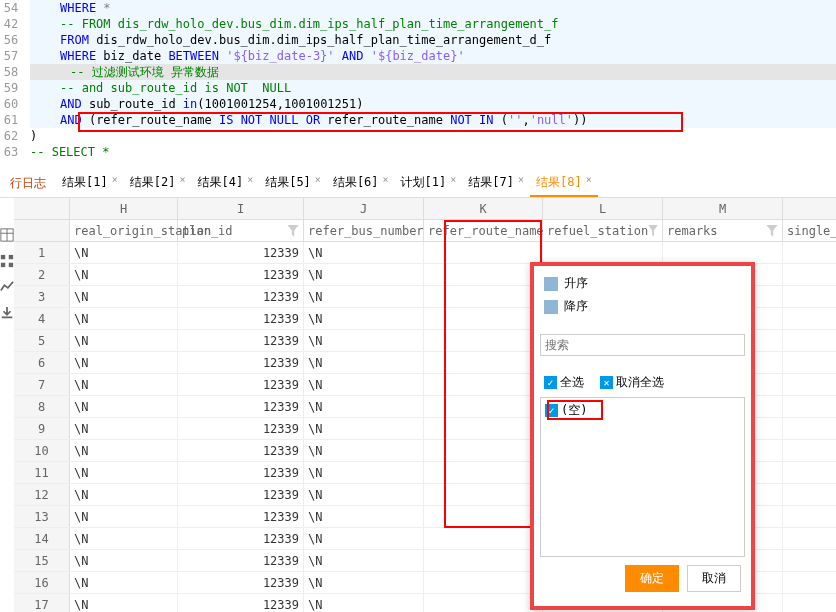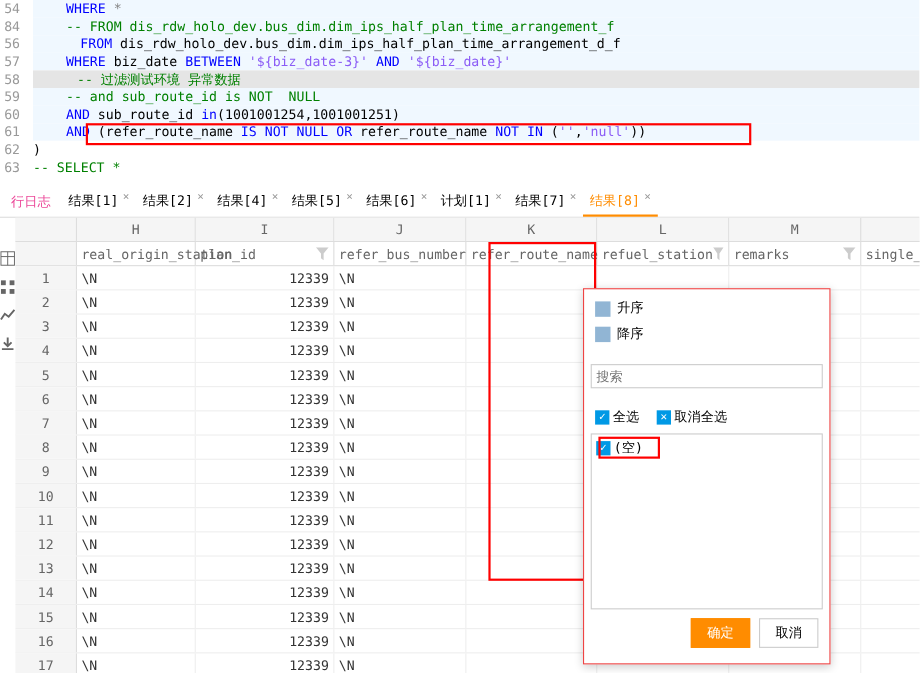--- a/index.html
+++ b/index.html
@@ -11,38 +11,38 @@
 .highlight-and{position:absolute;border:2px solid red;left:78px;top:112px;width:605px;height:20px;pointer-events:none}
 .kw{color:#0000ff}
 .cm{color:#008000}
 .str{color:#8b5cf6}
 .num{color:#000}
 .op{color:#808080}
 .tabs{display:flex;border-bottom:1px solid #ddd;margin-top:10px;background:#fff;height:28px;align-items:center}
 .tab{padding:4px 6px;cursor:pointer;display:flex;align-items:flex-start;gap:4px;font-family:"Microsoft YaHei",sans-serif}
 .tab.active{border-bottom:2px solid #ff8c00;color:#ff8c00}
 .tab-close{color:#999;font-size:10px}
-.log-tab{padding:4px 10px;color:#ec4899}
+.log-tab{padding:4px 10px;color:#c2410c}
 .icons-col{width:18px;display:flex;flex-direction:column;gap:12px;padding-top:30px;align-items:center}
 .icon{width:14px;height:14px;display:block}
 .grid-wrap{display:flex}
 .grid{flex:1;position:relative}
 .hdr-row{display:flex;height:22px;background:#f5f5f5;border-bottom:1px solid #ddd}
 .hdr-corner{width:56px;border-right:1px solid #ddd;background:#f5f5f5}
 .col-hdr{border-right:1px solid #ddd;text-align:center;line-height:22px;color:#666;background:#f5f5f5}
 .field-row{display:flex;height:22px;border-bottom:1px solid #ddd}
 .row-hdr{width:56px;border-right:1px solid #ddd;background:#f5f5f5;text-align:center;line-height:22px;color:#666}
 .field{border-right:1px solid #ddd;line-height:22px;padding:0 4px;color:#666;display:flex;justify-content:space-between;align-items:center;font-family:"Microsoft YaHei",sans-serif}
 .filter-btn{width:12px;height:12px;background:#ccc;clip-path:polygon(0 0,100% 0,60% 50%,60% 100%,40% 85%,40% 50%)}
 .data-row{display:flex;height:22px;border-bottom:1px solid #eee}
 .cell{border-right:1px solid #eee;line-height:22px;padding:0 4px;color:#333;overflow:hidden;text-align:left}
 .cell.num-cell{text-align:right}
 .w-h{width:108px}.w-i{width:126px}.w-j{width:120px}.w-k{width:119px}.w-l{width:120px}.w-m{width:120px}.w-n{width:60px}
 .red-col{position:absolute;border:2px solid red;left:430px;top:22px;width:98px;height:308px;pointer-events:none}
-.filter-panel{position:absolute;left:530px;top:262px;width:225px;background:#fff;border:1px solid #ef4444;box-shadow:0 2px 8px rgba(0,0,0,.2);font-family:"Microsoft YaHei",sans-serif;padding:6px}
+.filter-panel{position:absolute;left:530px;top:262px;width:225px;background:#fff;border:4px solid #ef4444;box-shadow:0 2px 8px rgba(0,0,0,.2);font-family:"Microsoft YaHei",sans-serif;padding:6px}
 .filter-item{display:flex;align-items:center;gap:6px;padding:3px 4px}
 .filter-icon{width:14px;height:14px;background:#91b5d4}
 .search-box{width:100%;border:1px solid #ccc;padding:3px 4px;margin:16px 0}
 .checks{padding:2px 4px;display:flex;gap:16px;align-items:center}
 .chk{width:13px;height:13px;background:#0099e5;display:inline-flex;align-items:center;justify-content:center;color:#fff;font-size:10px}
 .chk.x{background:#0099e5}
 .list-box{border:1px solid #ccc;height:160px;margin-top:4px;padding:4px}
 .red-empty{position:absolute;border:2px solid red;left:6px;top:2px;width:56px;height:20px;pointer-events:none}
 .btns{display:flex;justify-content:flex-end;gap:8px;padding:8px 4px}
 .btn{padding:4px 14px;border:1px solid #ccc;cursor:pointer}
@@ -50,26 +50,26 @@
 </style>
 </head>
 <body>
 
 <div class="editor" id="editor">
     <div class="line">
       <div class="gutter">54</div>
       <div class="code" style="background:#f0f8ff;padding-left:30px"><span class="kw">WHERE</span> <span class="op">*</span></div>
     </div>
     <div class="line">
-      <div class="gutter">84</div>
+      <div class="gutter">42</div>
       <div class="code" style="background:#f0f8ff;padding-left:30px"><span class="cm">-- FROM dis_rdw_holo_dev.bus_dim.dim_ips_half_plan_time_arrangement_f</span></div>
     </div>
     <div class="line">
       <div class="gutter">56</div>
-      <div class="code" style="background:#f0f8ff;padding-left:43px"><span class="kw">FROM</span> dis_rdw_holo_dev.bus_dim.dim_ips_half_plan_time_arrangement_d_f</div>
+      <div class="code" style="background:#f0f8ff;padding-left:30px"><span class="kw">FROM</span> dis_rdw_holo_dev.bus_dim.dim_ips_half_plan_time_arrangement_d_f</div>
     </div>
     <div class="line">
       <div class="gutter">57</div>
       <div class="code" style="background:#f0f8ff;padding-left:30px"><span class="kw">WHERE</span> biz_date <span class="kw">BETWEEN</span> <span class="str">'${biz_date-3}'</span> <span class="kw">AND</span> <span class="str">'${biz_date}'</span></div>
     </div>
     <div class="line">
       <div class="gutter">58</div>
       <div class="code" style="background:#e5e5e5;padding-left:40px"><span class="cm">-- 过滤测试环境 异常数据</span></div>
     </div>
     <div class="line">

